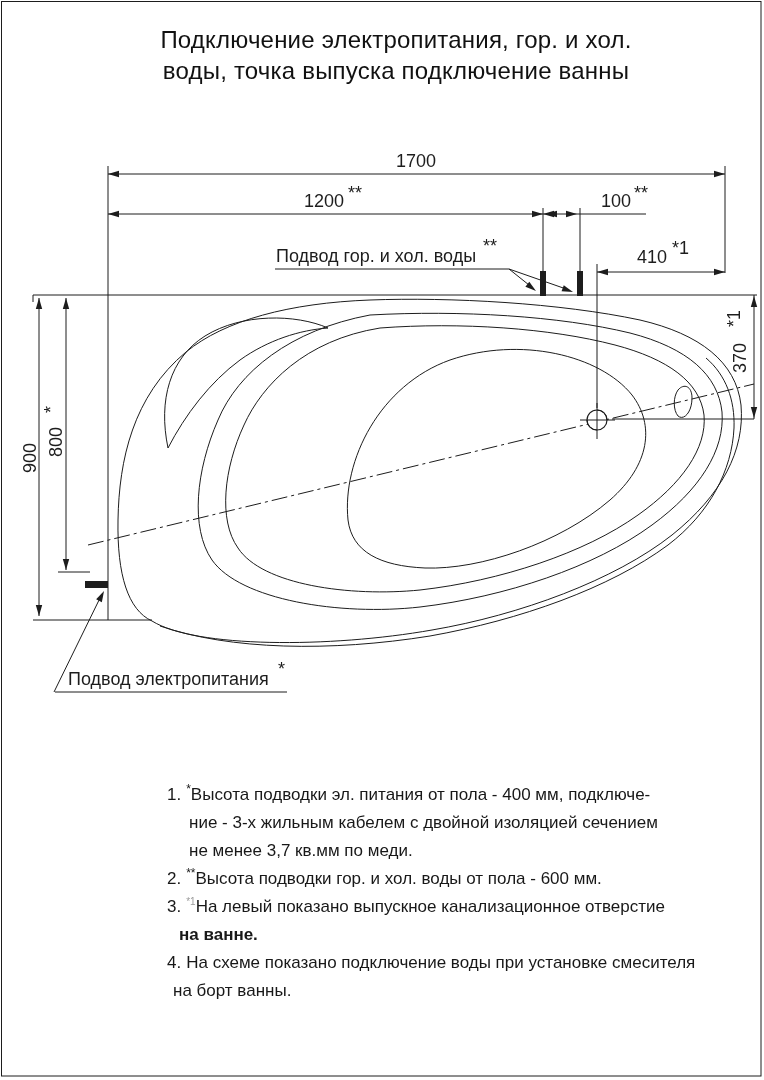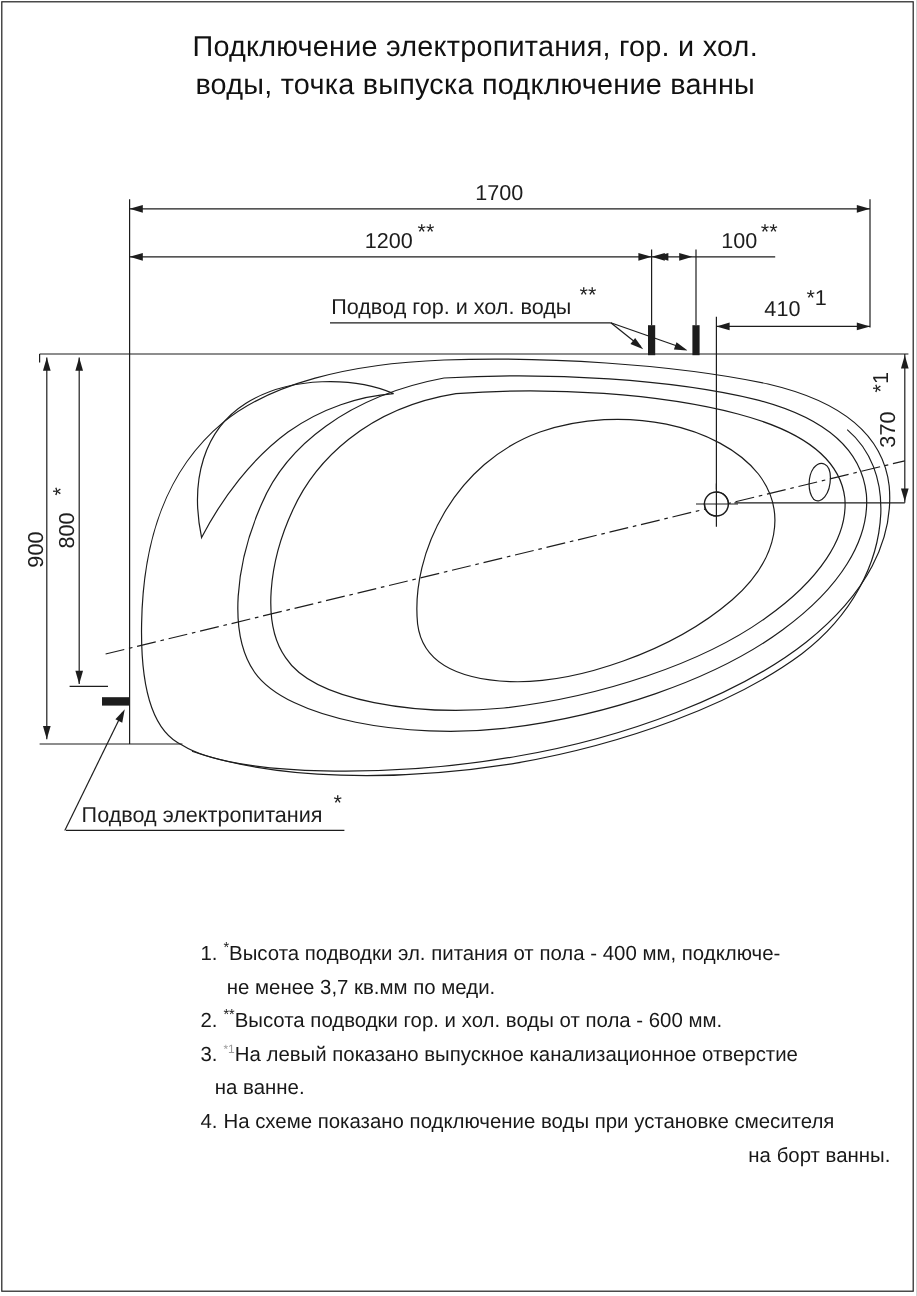--- a/index.html
+++ b/index.html
@@ -24,22 +24,22 @@
   .arrow{fill:#1d1d1d;stroke:none;}
   .solid{fill:#1d1d1d;stroke:none;}
   .thin{stroke-width:.8;}
   .border{stroke-width:2.4;}
   .notes{
     position:absolute;left:167px;top:781px;width:575px;
     font-size:17px;line-height:28px;color:#181818;
   }
   .note-line{white-space:nowrap;}
   .ind22{padding-left:22px;}
-  .ind12{padding-left:12px;}
-  .ind6{padding-left:6px;text-align:right;}
+  .ind12{padding-left:12px;font-weight:bold;}
+  .ind6{padding-left:6px;}
   .note-num{margin-right:5px;}
   sup.mk{font-size:12px;line-height:0;}
   sup.mk-faint{font-size:10px;color:#9b9b9b;line-height:0;}
 </style>
 </head>
 <body>
 
 <div class="page">
 
   <div class="title">
@@ -194,20 +194,21 @@
       <text x="68" y="685">Подвод электропитания</text>
       <text class="sup" x="278" y="675">*</text>
       <line x1="55" y1="692" x2="287" y2="692"></line>
       <line class="thin" x1="54" y1="692" x2="102" y2="594"></line>
       <polygon class="arrow" points="0,0 -11,3.2 -11,-3.2" transform="translate(104,591) rotate(-63)"></polygon>
     </g>
   </svg>
 
   <div class="notes">
     <div class="note-line"><span class="note-num">1.</span><sup class="mk">*</sup><span>Высота подводки эл. питания от пола - 400 мм, подключе-</span></div>
+    <div class="note-line ind22"><span>ние - 3-х жильным кабелем с двойной изоляцией сечением</span></div>
     <div class="note-line ind22"><span>не менее 3,7 кв.мм по меди.</span></div>
     <div class="note-line"><span class="note-num">2.</span><sup class="mk">**</sup><span>Высота подводки гор. и хол. воды от пола - 600 мм.</span></div>
     <div class="note-line"><span class="note-num">3.</span><sup class="mk-faint">*1</sup><span>На левый показано выпускное канализационное отверстие</span></div>
     <div class="note-line ind12"><span>на ванне.</span></div>
     <div class="note-line"><span class="note-num">4.</span><span>На схеме показано подключение воды при установке смесителя</span></div>
     <div class="note-line ind6"><span>на борт ванны.</span></div>
   </div>
 
 </div>
 

